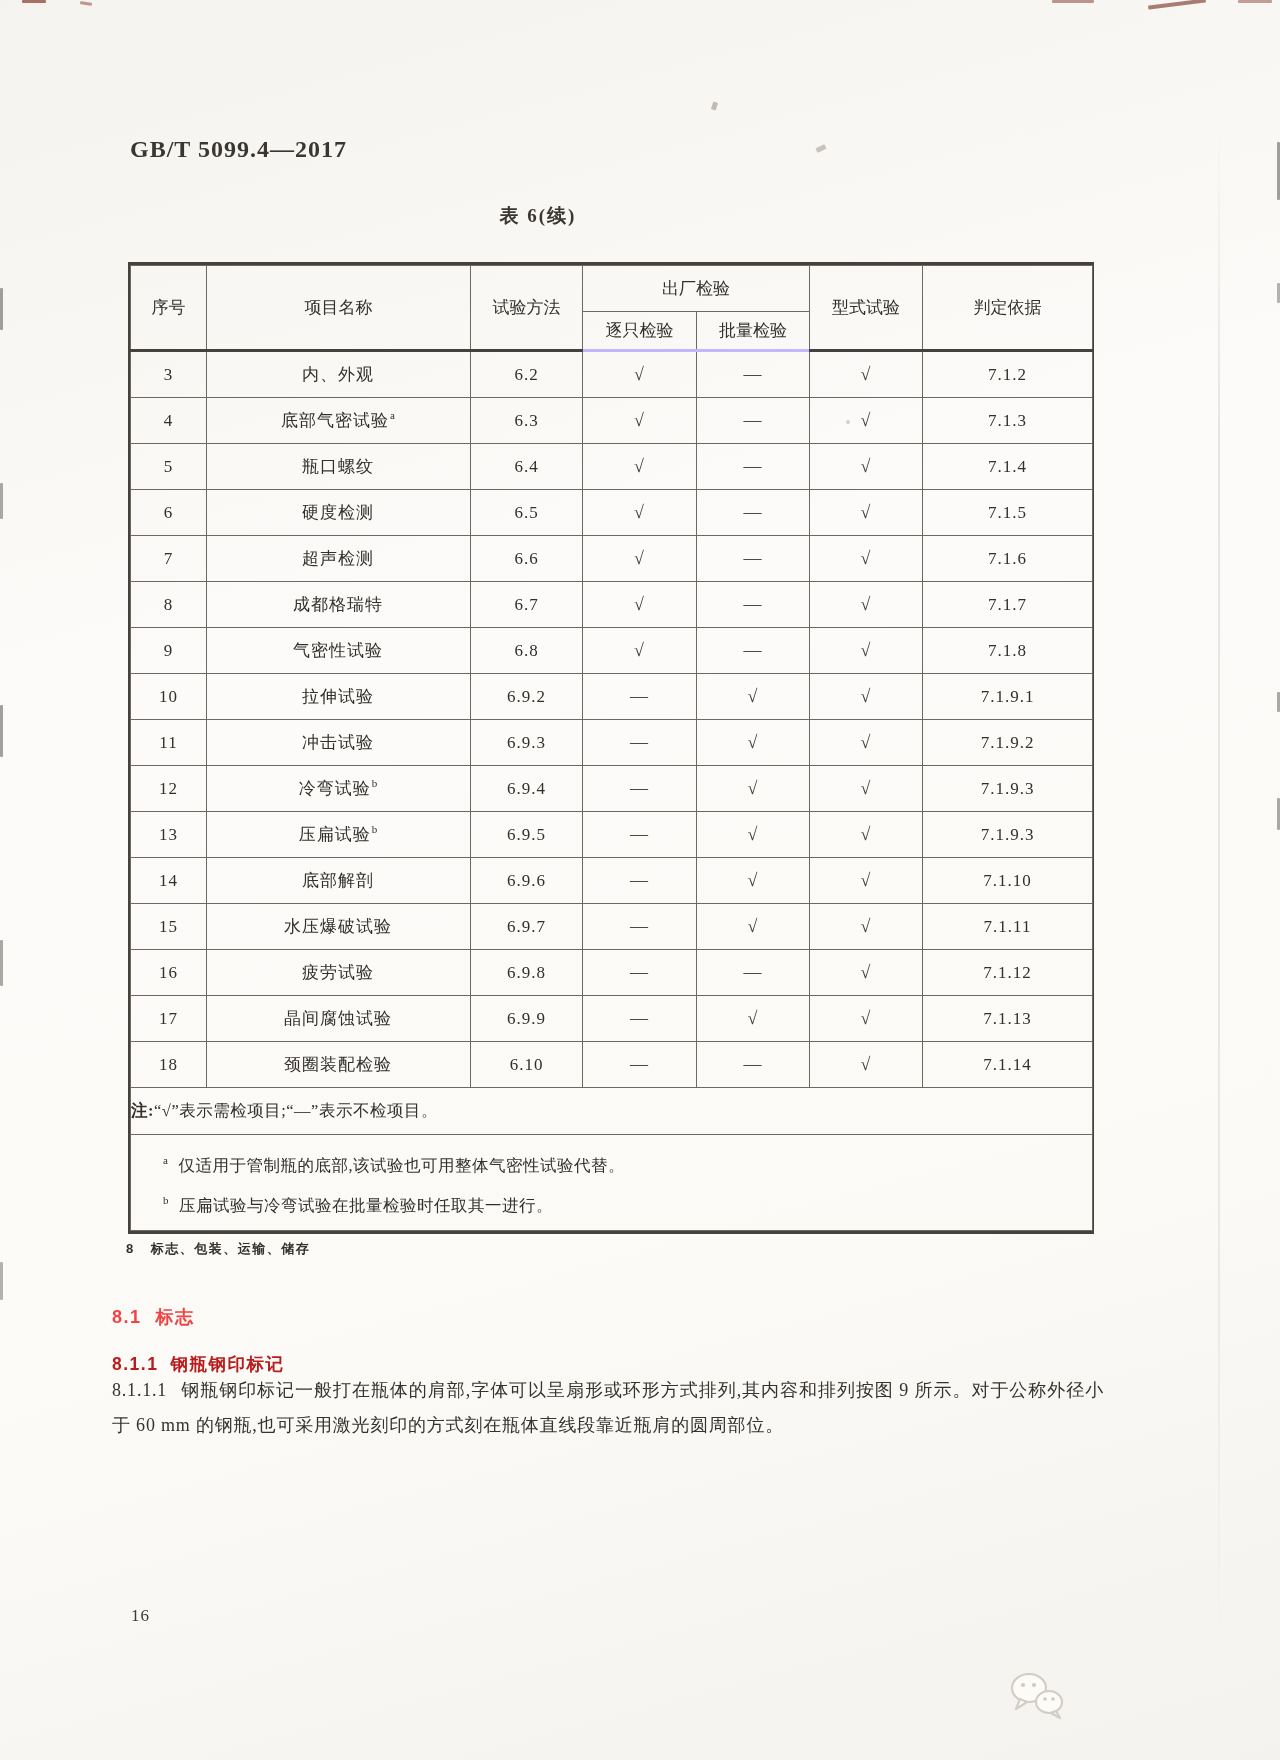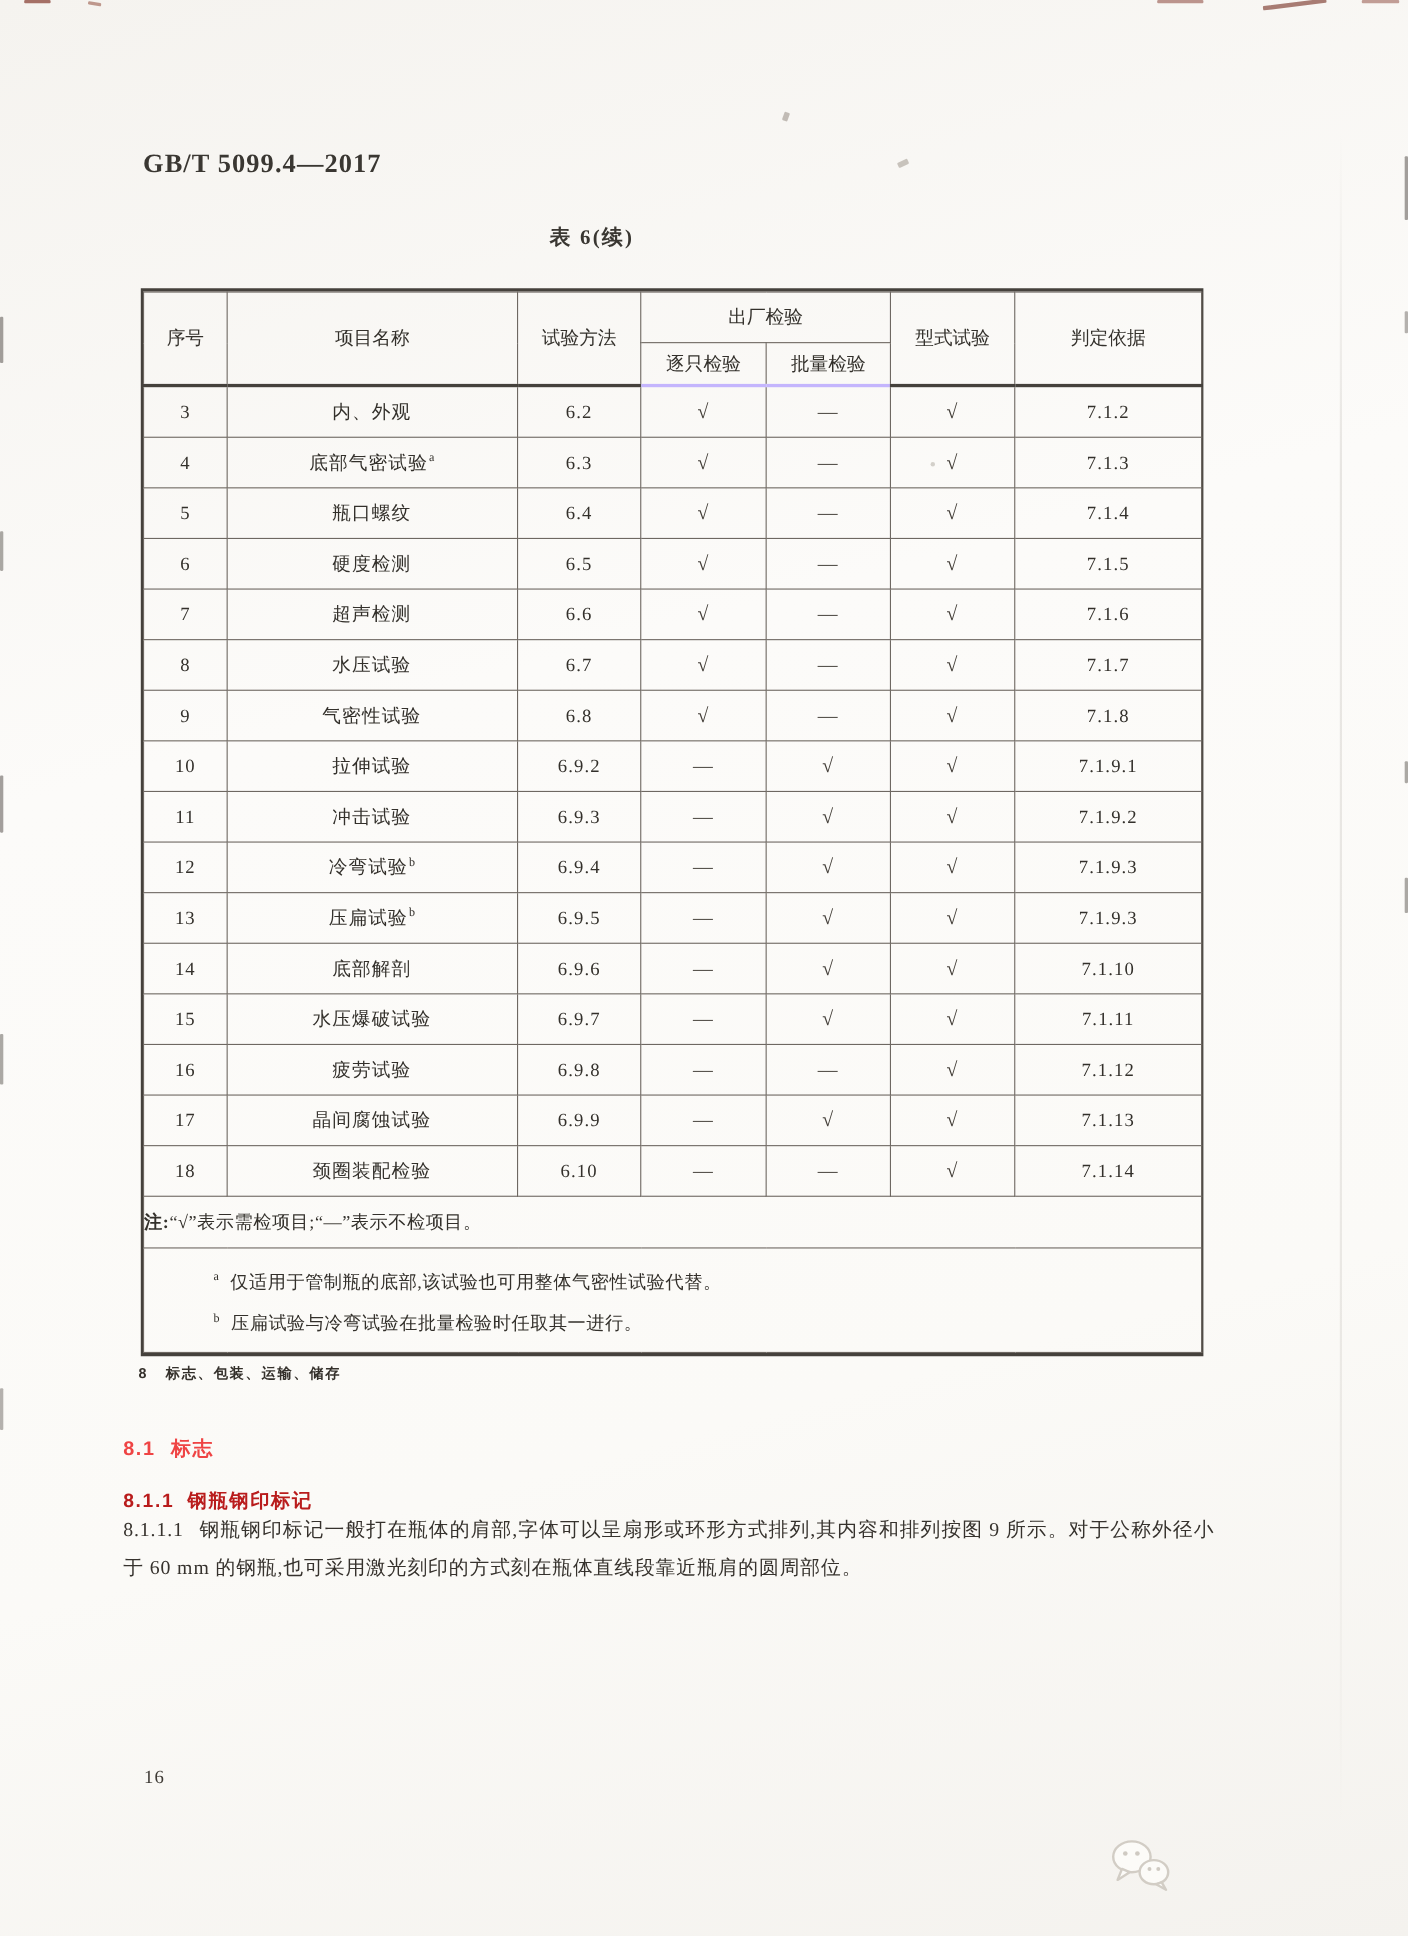--- a/index.html
+++ b/index.html
@@ -37,21 +37,21 @@
   tr.h2 th{height:37px;border-bottom:3px solid #c4b5fd;}
   tr.h1 th[rowspan]{border-bottom:3px solid #45413c;}
   tr.r td{height:45px;letter-spacing:1px;}
   td.chk{font-size:18px;color:#45403a;}
   sup.fnsup{font-size:11px;vertical-align:super;margin-left:1px;}
   tr.note-row td{
     height:46px;text-align:left;font-size:16.5px;letter-spacing:.5px;
   }
   .note-label{font-weight:bold;}
   tr.foot-row td{
-    height:78px;text-align:left;padding:8px 20px 8px 63px;font-size:16.5px;letter-spacing:.5px;
+    height:78px;text-align:left;padding:8px 20px 8px 32px;font-size:16.5px;letter-spacing:.5px;
   }
   .foot-line{line-height:34px;}
   .foot-line sup{font-size:11px;margin-right:10px;}
   
   .h8{
     position:absolute;left:110px;top:1240px;
     font-family:"Liberation Sans", sans-serif;font-weight:bold;font-size:13px;
     color:#34302b;letter-spacing:1.5px;margin-left:16px;
   }
   .h8 .num{margin-right:16px;font-family:"Liberation Sans", sans-serif;}
@@ -190,21 +190,21 @@
     <td>7</td>
     <td><span>超声检测</span><sup class="fnsup"></sup></td>
     <td>6.6</td>
     <td class="chk">√</td>
     <td class="chk">—</td>
     <td class="chk">√</td>
     <td>7.1.6</td>
   </tr>
   <tr class="r">
     <td>8</td>
-    <td><span>水压试验</span><sup class="fnsup"></sup></td>
+    <td><span>成都格瑞特</span><sup class="fnsup"></sup></td>
     <td>6.7</td>
     <td class="chk">√</td>
     <td class="chk">—</td>
     <td class="chk">√</td>
     <td>7.1.7</td>
   </tr>
   <tr class="r">
     <td>9</td>
     <td><span>气密性试验</span><sup class="fnsup"></sup></td>
     <td>6.8</td>

